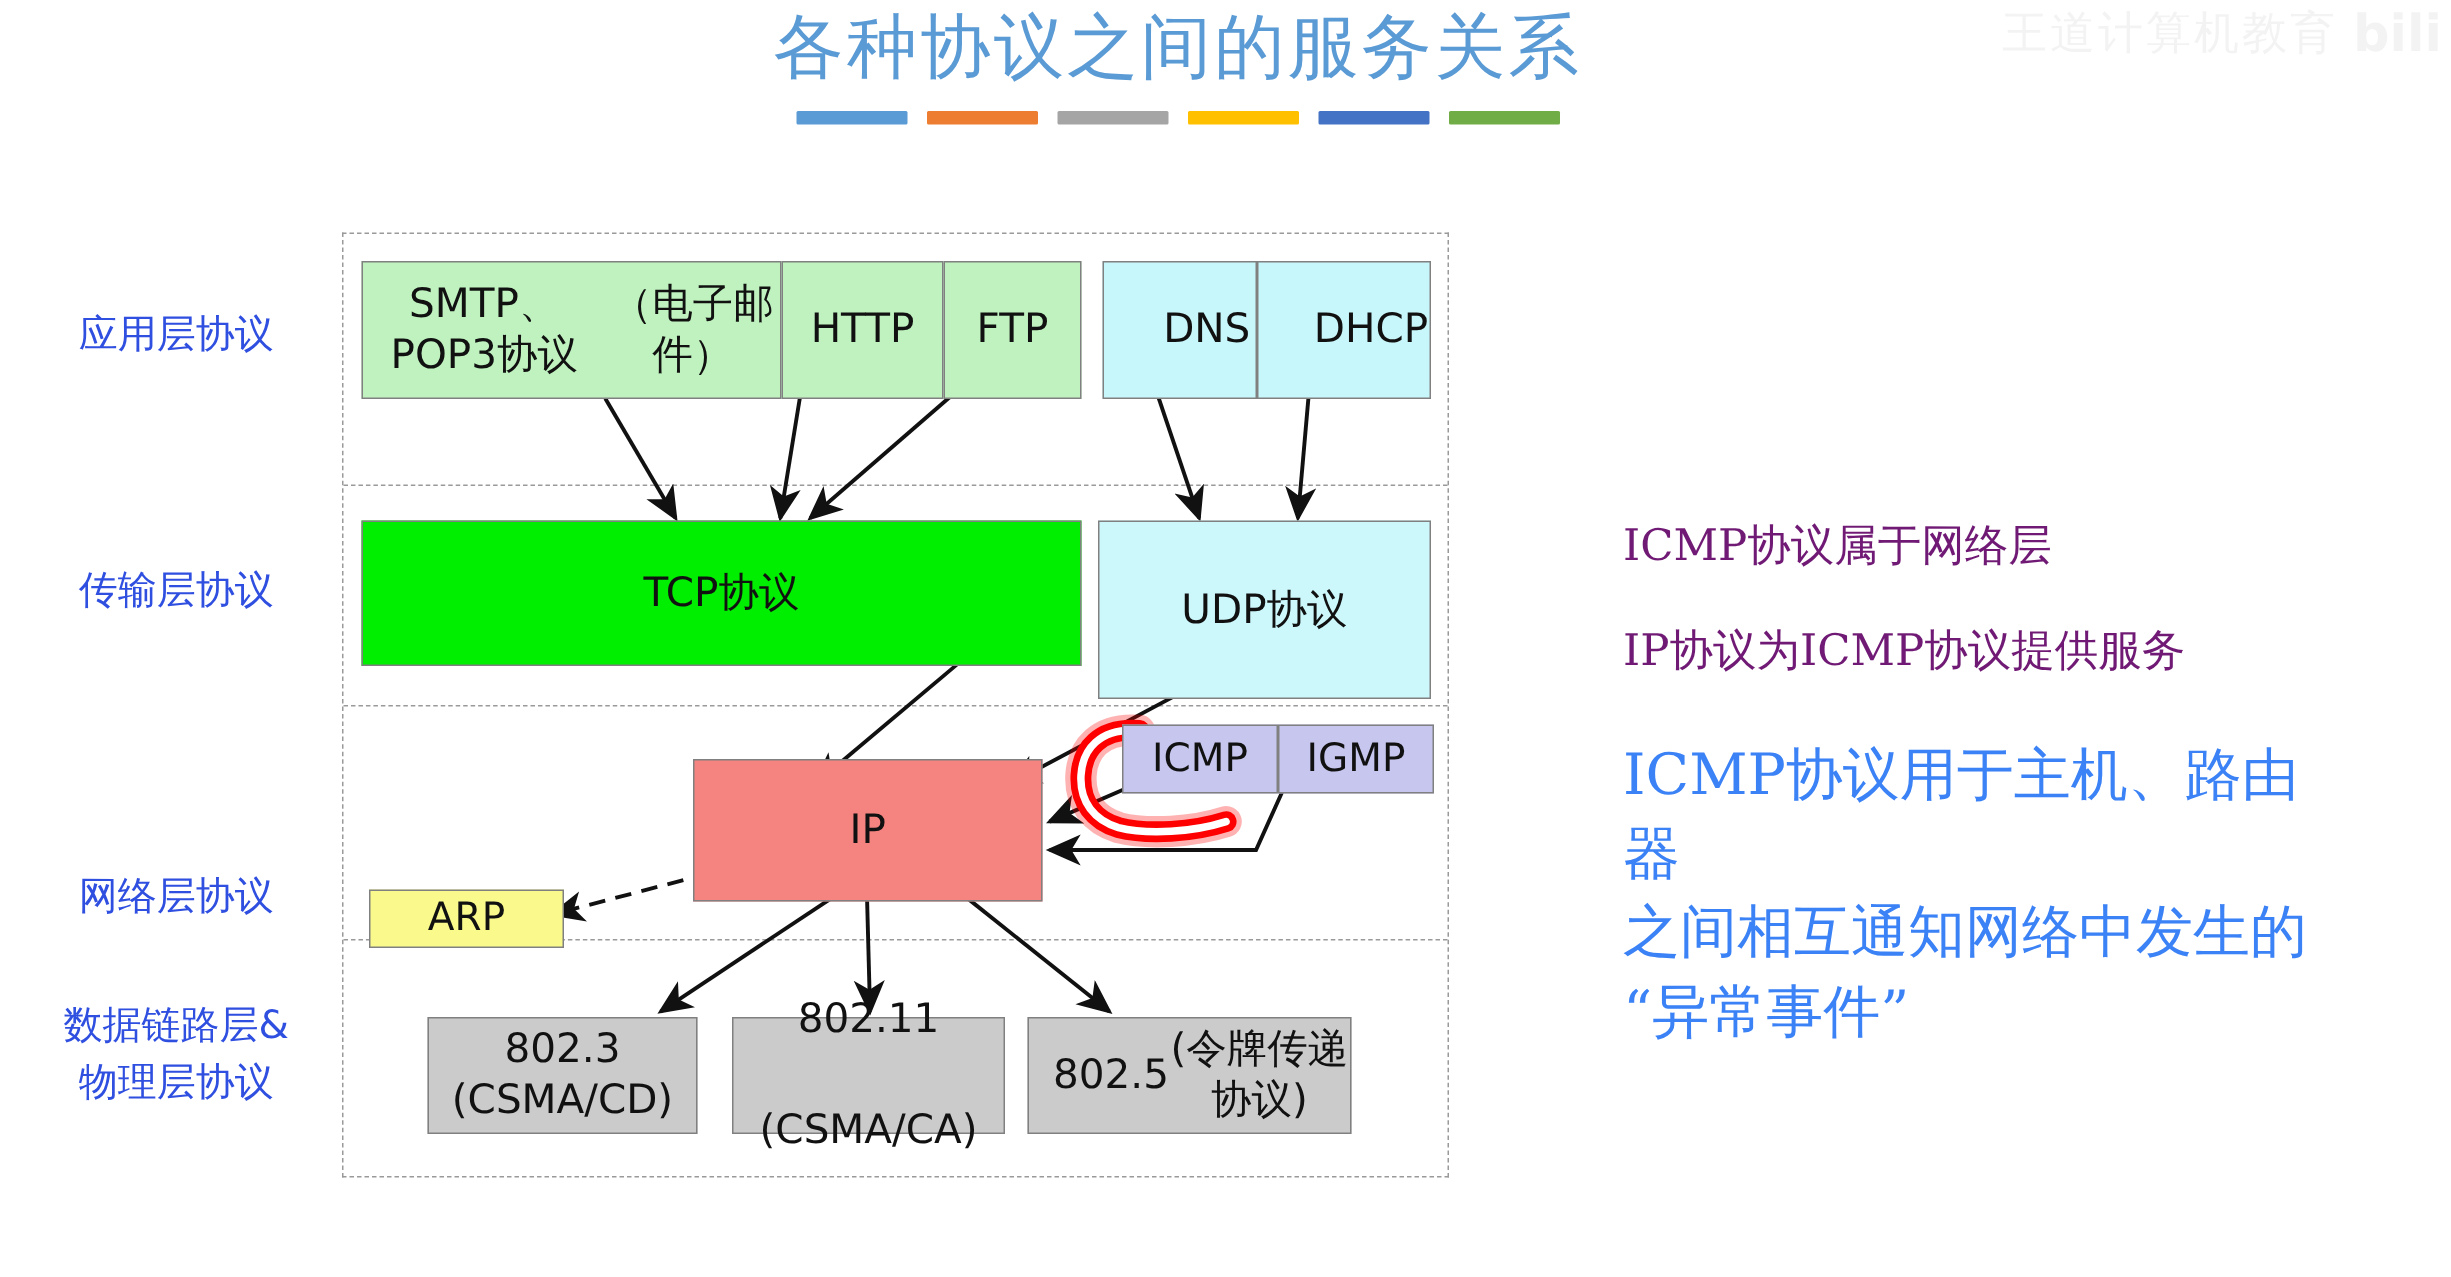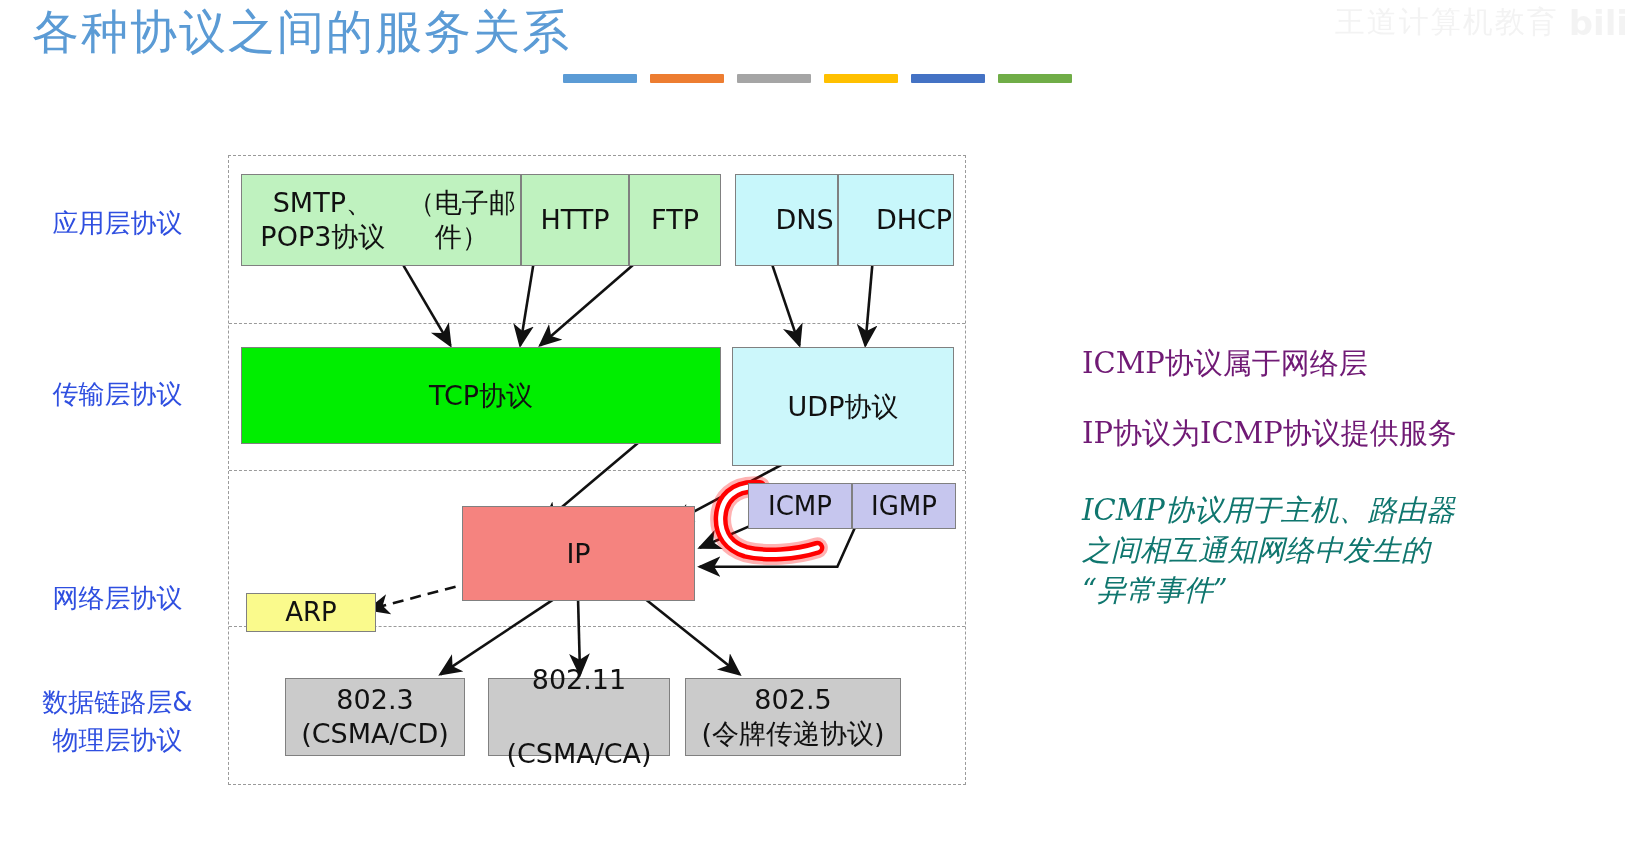--- a/index.html
+++ b/index.html
@@ -17,22 +17,21 @@
     background: #ffffff;
     overflow: hidden;
   }
 
   
   #title-block {
     position: absolute;
     left: 0;
     top: 4px;
     width: 1570px;
-    text-align: left;
-    padding-left: 32px;
+    text-align: center;
   }
   #slide-title {
     font-family: "DejaVu Serif", "Liberation Serif", serif;
     font-size: 47px;
     line-height: 1.2;
     color: #5B9BD5;
     letter-spacing: 2px;
     white-space: nowrap;
   }
   #title-bars {
@@ -78,21 +77,21 @@
     font-size: 26px;
     line-height: 1.45;
     text-align: center;
     width: 215px;
     left: 10px;
     font-family: "DejaVu Sans", sans-serif;
   }
   #label-app      { top: 205px; }
   #label-transport{ top: 376px; }
   #label-network  { top: 548px; margin-top: 32px; }
-  #label-link     { top: 684px; }
+  #label-link     { top: 666px; }
 
   
   #diagram {
     position: absolute;
     left: 228px;
     top: 155px;
     width: 738px;
     height: 630px;
     border: 1px dashed #9a9a9a;
     box-sizing: border-box;
@@ -136,26 +135,25 @@
     width: 470px;
   }
   .note-red {
     color: #701a75;
     font-size: 29px;
     line-height: 1.3;
     margin-bottom: 32px;
     font-family: "DejaVu Serif", "Liberation Serif", serif;
   }
   .note-black {
-    color: #0f766e;
-    font-size: 29px;
+    color: #3b82f6;
+    font-size: 38px;
     line-height: 1.38;
     margin-top: 38px;
     font-family: "DejaVu Serif", "Liberation Serif", serif;
-    font-style: italic;
   }
 
   svg.overlay {
     position: absolute;
     left: 0;
     top: 0;
     width: 100%;
     height: 100%;
     pointer-events: none;
   }
@@ -273,21 +271,21 @@
       </div>
 
     <div class="pbox gray" style="left:56px; top:522px; width:180px; height:78px; flex-direction:column;">
       <span>802.3</span>
       <span>(CSMA/CD)</span>
     </div>
     <div class="pbox gray" style="left:259px; top:522px; width:182px; height:78px; flex-direction:column;gap:40px;">
       <span>802.11</span>
       <span>(CSMA/CA)</span>
     </div>
-    <div class="pbox gray" style="left:456px; top:522px; width:216px; height:78px; flex-direction:column;">
+    <div class="pbox gray" style="left:456px; top:522px; width:216px; height:78px; padding-left:16px;">
       <span>802.5</span>
       <span>(令牌传递协议)</span>
     </div>
   </div>
 
   <div id="notes">
     <div class="note-red">ICMP协议属于网络层</div>
     <div class="note-red">IP协议为ICMP协议提供服务</div>
     <div class="note-black">
       <div>ICMP协议用于主机、路由器</div>

